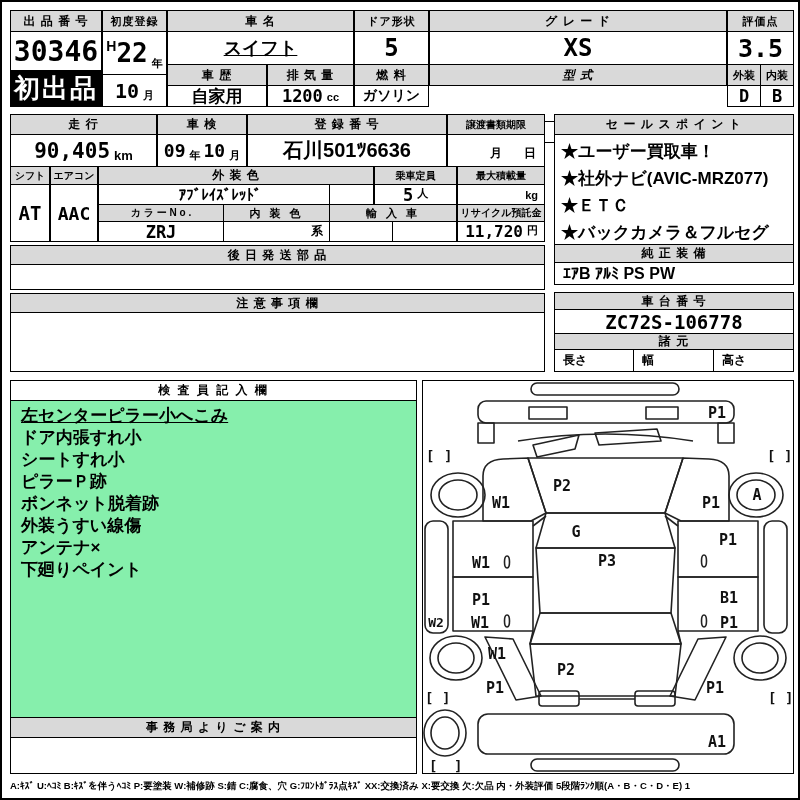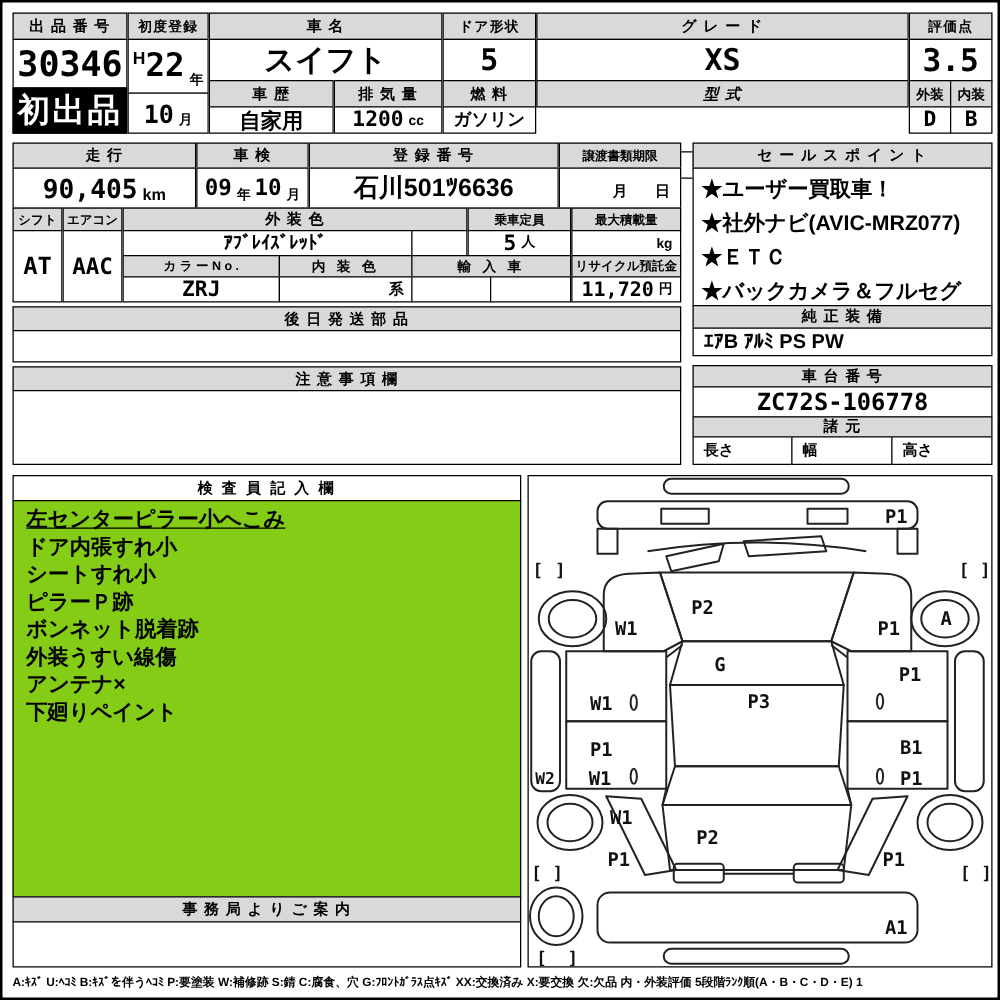--- a/index.html
+++ b/index.html
@@ -12,21 +12,21 @@
         display:flex;align-items:center;justify-content:center;overflow:hidden;}
   .hdr{background:#d9d9d9;font-size:12px;font-weight:bold;letter-spacing:1px;}
   .hdr-sm{background:#d9d9d9;font-size:11px;font-weight:bold;}
   .val{font-weight:bold;}
   .mono{font-family:"DejaVu Sans Mono",monospace;}
   .black-box{background:#000;color:#fff;font-size:26px;font-weight:bold;letter-spacing:2px;}
   .big{font-size:28px;}
   .left-pad{justify-content:flex-start;padding-left:8px;}
   .right-pad{justify-content:flex-end;padding-right:6px;}
   .unit{font-size:11px;font-weight:bold;margin-left:4px;align-self:flex-end;padding-bottom:3px;}
-  .notes-box{position:absolute;border:1px solid #000;box-sizing:border-box;background:#84cc16;}
+  .notes-box{position:absolute;border:1px solid #000;box-sizing:border-box;background:#86efac;}
   .notes-list{padding:4px 10px;font-size:17px;font-weight:bold;line-height:22px;}
   .notes-list div:first-child{text-decoration:underline;}
   .sales-list{padding:3px 6px;font-size:17px;font-weight:bold;line-height:27px;}
   .legend{position:absolute;left:8px;top:778px;width:786px;font-size:9.5px;font-weight:bold;
           white-space:nowrap;overflow:hidden;}
   svg text{font-family:"DejaVu Sans Mono",monospace;font-weight:bold;fill:#111;}
   .spec-label{font-size:12px;font-weight:bold;}
 </style>
 </head>
 <body>
@@ -42,21 +42,21 @@
     <span style="font-size:14px;align-self:flex-start;padding-top:6px;">H</span>
       <span class="mono" style="font-size:26px;">22</span>
       <span class="unit">年</span>
   </div>
   <div class="cell val" style="left:100px;top:72px;width:65px;height:33px;">
     <span class="mono" style="font-size:20px;">10</span>
       <span class="unit">月</span>
   </div>
 
   <div class="cell hdr" style="left:165px;top:8px;width:187px;height:22px;">車 名</div>
-  <div class="cell val" style="left:165px;top:29px;width:187px;height:34px;font-size:24px;">スイフト</div>
+  <div class="cell val" style="left:165px;top:29px;width:187px;height:34px;font-size:18px;text-decoration:underline;">スイフト</div>
   <div class="cell hdr" style="left:165px;top:62px;width:100px;height:22px;">車 歴</div>
   <div class="cell val" style="left:165px;top:83px;width:100px;height:22px;font-size:17px;">自家用</div>
   <div class="cell hdr" style="left:265px;top:62px;width:87px;height:22px;">排 気 量</div>
   <div class="cell val" style="left:265px;top:83px;width:87px;height:22px;">
     <span class="mono" style="font-size:17px;">1200</span>
       <span class="unit">cc</span>
   </div>
 
   <div class="cell hdr" style="left:352px;top:8px;width:75px;height:22px;font-size:11px;">ドア形状</div>
   <div class="cell val mono" style="left:352px;top:29px;width:75px;height:34px;font-size:24px;">5</div>

